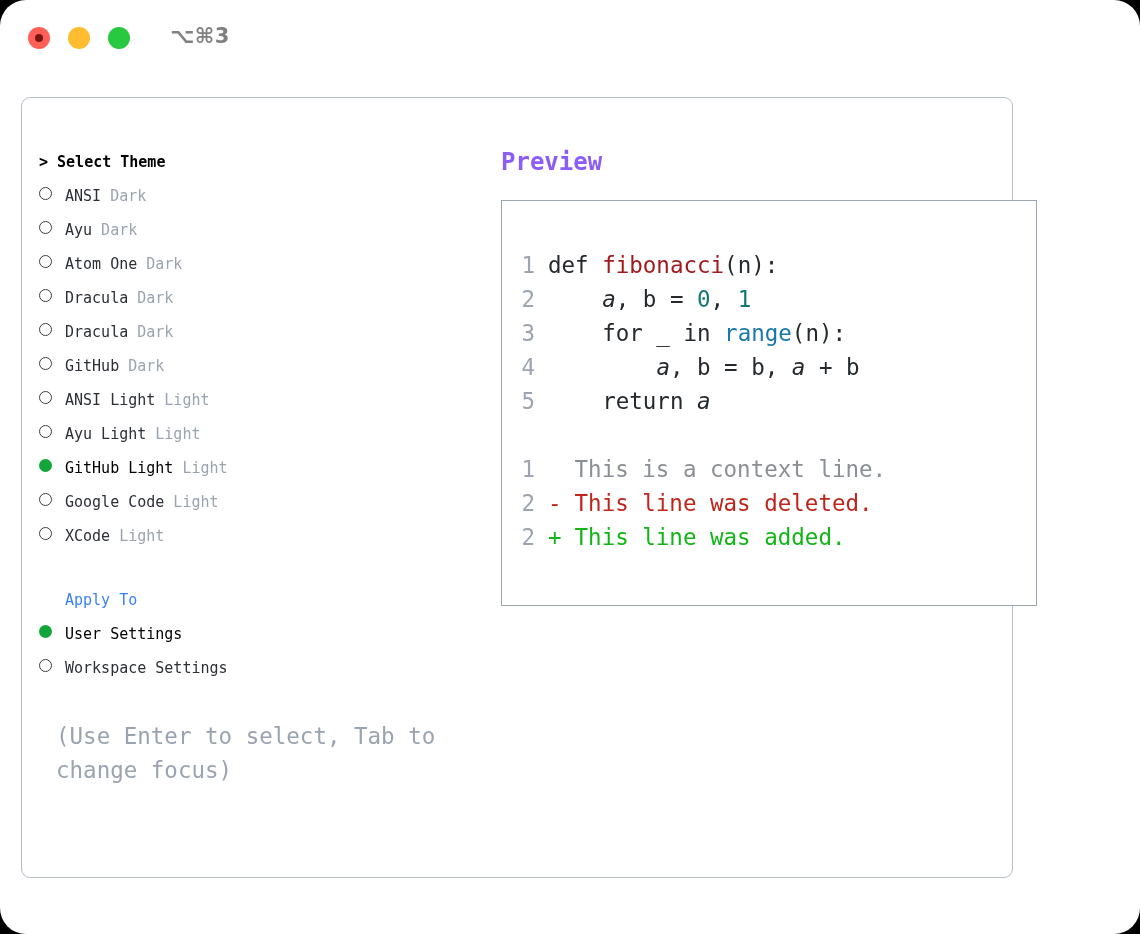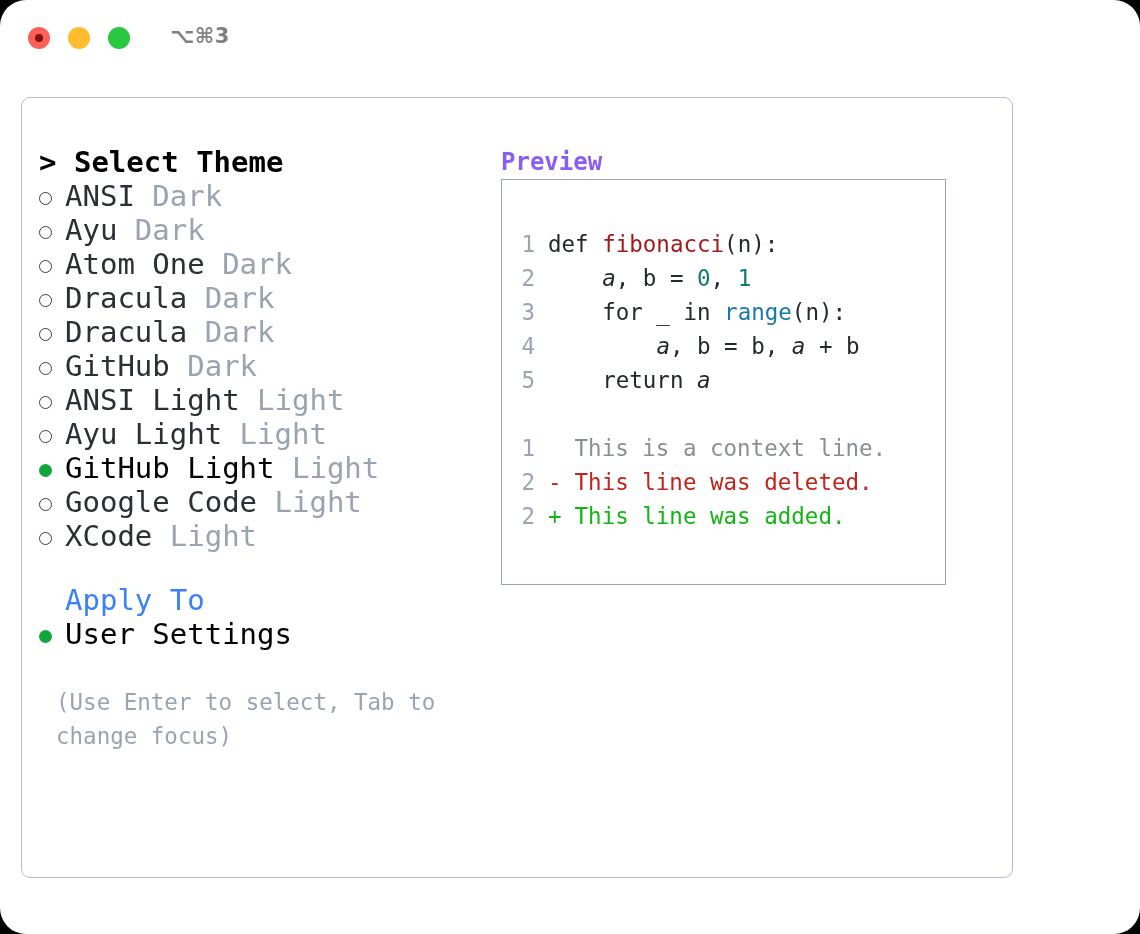--- a/index.html
+++ b/index.html
@@ -78,21 +78,21 @@
   
   #left-col {
     position: absolute;
     left: 17px;
     top: 47px;
     width: 440px;
   }
   .row {
     height: 34px;
     line-height: 34px;
-    font-size: 29px;
+    font-size: 15px;
     white-space: pre;
     color: #2b2f36;
   }
   .heading {
     font-weight: 700;
     color: #000000;
   }
   .bullet-dot {
     display: inline-block;
     width: 13px;
@@ -135,21 +135,22 @@
     left: 479px;
     top: 47px;
   }
   #preview-title {
     font-size: 24px;
     font-weight: 700;
     color: #8b5cf6;
     line-height: 34px;
   }
   #preview-box {
-    width: 445px;
+    margin-top: 21px;
+    width: 536px;
     height: 406px;
     border: 1.7px solid #9aa5b1;
     box-sizing: border-box;
     background: #ffffff;
     position: relative;
   }
   #code {
     position: absolute;
     left: 19px;
     top: 47px;
@@ -204,20 +205,21 @@
           <div class="row selected"><span class="bullet-dot filled"></span><span class="item-name">GitHub Light</span><span class="item-kind"> Light</span></div>
           <div class="row"><span class="bullet-dot empty"></span><span class="item-name">Google Code</span><span class="item-kind"> Light</span></div>
           <div class="row"><span class="bullet-dot empty"></span><span class="item-name">XCode</span><span class="item-kind"> Light</span></div>
         </div>
 
       <div class="section-gap"></div>
 
       <div class="row" id="apply-heading">Apply To</div>
       <div id="apply-list">
           <div class="row selected"><span class="bullet-dot filled"></span><span class="item-name">User Settings</span></div>
+          <div class="row"><span class="bullet-dot empty"></span><span class="item-name">Workspace Settings</span></div>
         </div>
 
       <div id="hint">(Use Enter to select, Tab to change focus)</div>
     </div>
 
     <div id="right-col">
       <div id="preview-title">Preview</div>
       <div id="preview-box">
         <div id="code"><div class="cline"><span class="lno">1</span><span class="tok-plain">def </span><span class="tok-func">fibonacci</span><span class="tok-plain">(n):</span></div><div class="cline"><span class="lno">2</span><span class="tok-plain">    </span><span class="tok-var">a</span><span class="tok-plain">, </span><span class="tok-plain">b</span><span class="tok-plain"> = </span><span class="tok-num">0</span><span class="tok-plain">, </span><span class="tok-num">1</span></div><div class="cline"><span class="lno">3</span><span class="tok-plain">    for _ in </span><span class="tok-builtin">range</span><span class="tok-plain">(n):</span></div><div class="cline"><span class="lno">4</span><span class="tok-plain">        </span><span class="tok-var">a</span><span class="tok-plain">, </span><span class="tok-plain">b</span><span class="tok-plain"> = </span><span class="tok-plain">b</span><span class="tok-plain">, </span><span class="tok-var">a</span><span class="tok-plain"> + </span><span class="tok-plain">b</span></div><div class="cline"><span class="lno">5</span><span class="tok-plain">    return </span><span class="tok-var">a</span></div><div class="blank-line"></div><div class="cline"><span class="lno">1</span><span class="diff-mark diff-ctx"> </span><span class="diff-ctx"> This is a context line.</span></div><div class="cline"><span class="lno">2</span><span class="diff-mark diff-del">-</span><span class="diff-del"> This line was deleted.</span></div><div class="cline"><span class="lno">2</span><span class="diff-mark diff-add">+</span><span class="diff-add"> This line was added.</span></div></div>
       </div>

